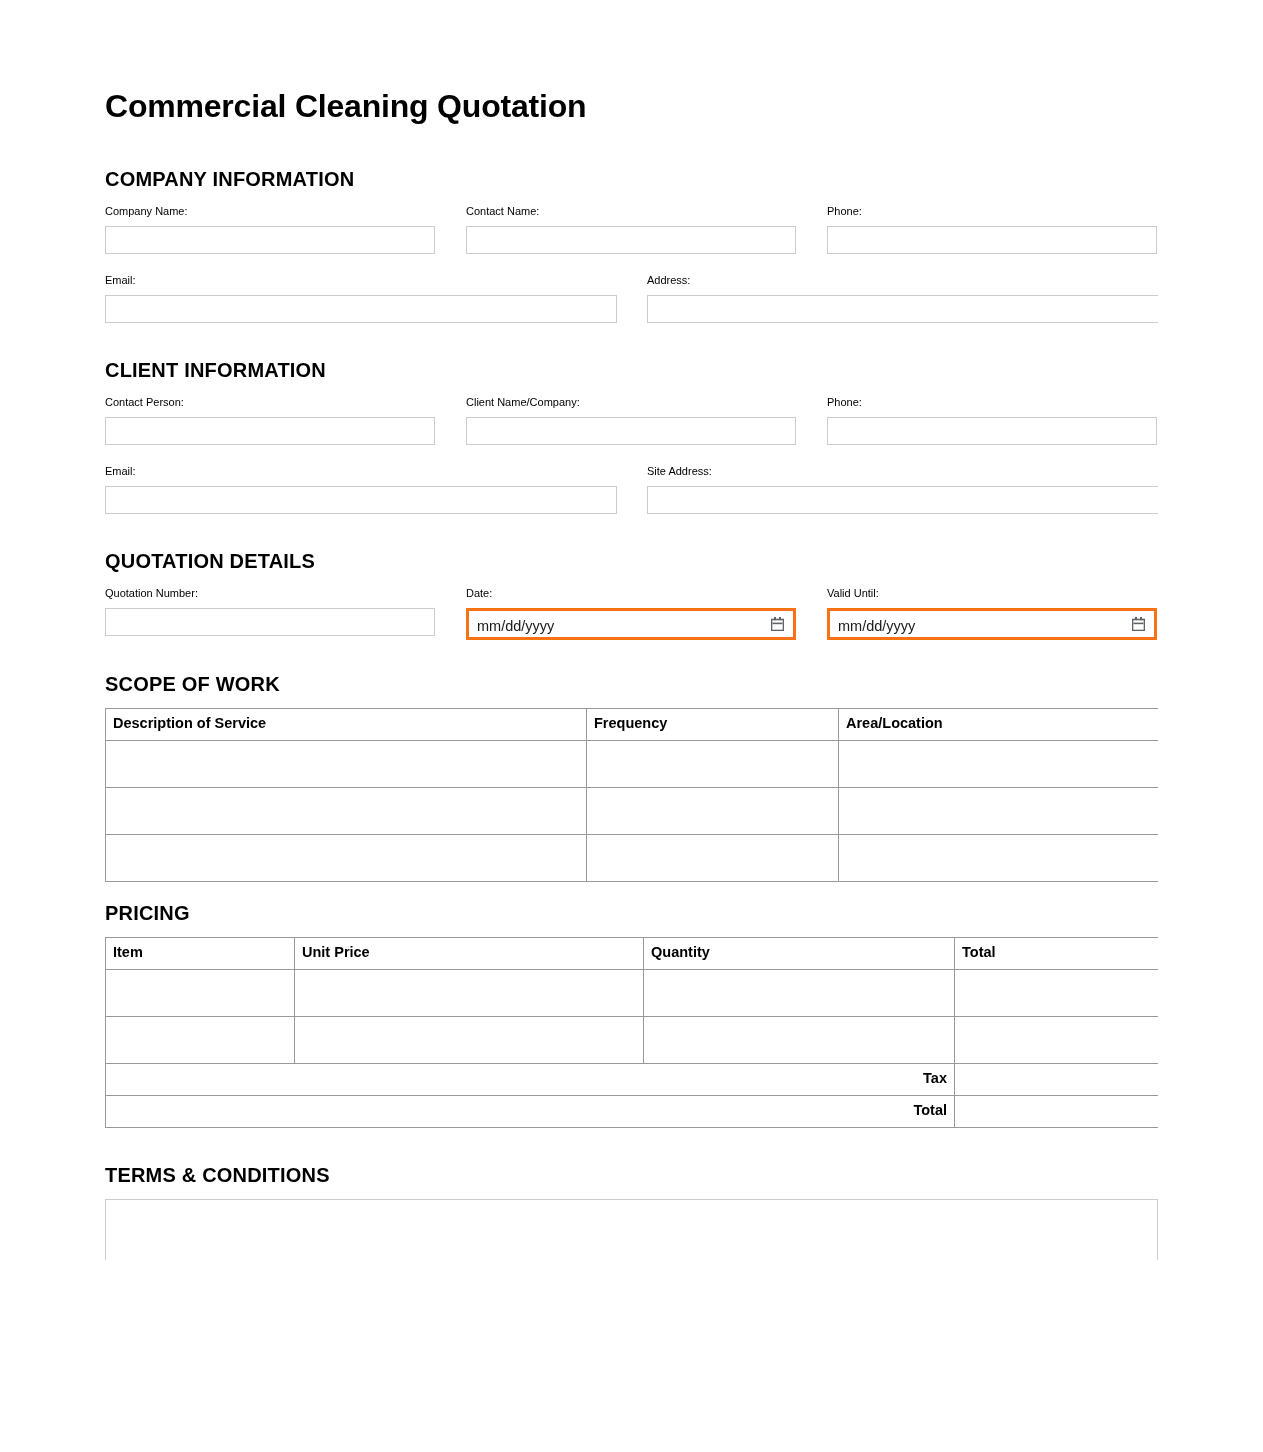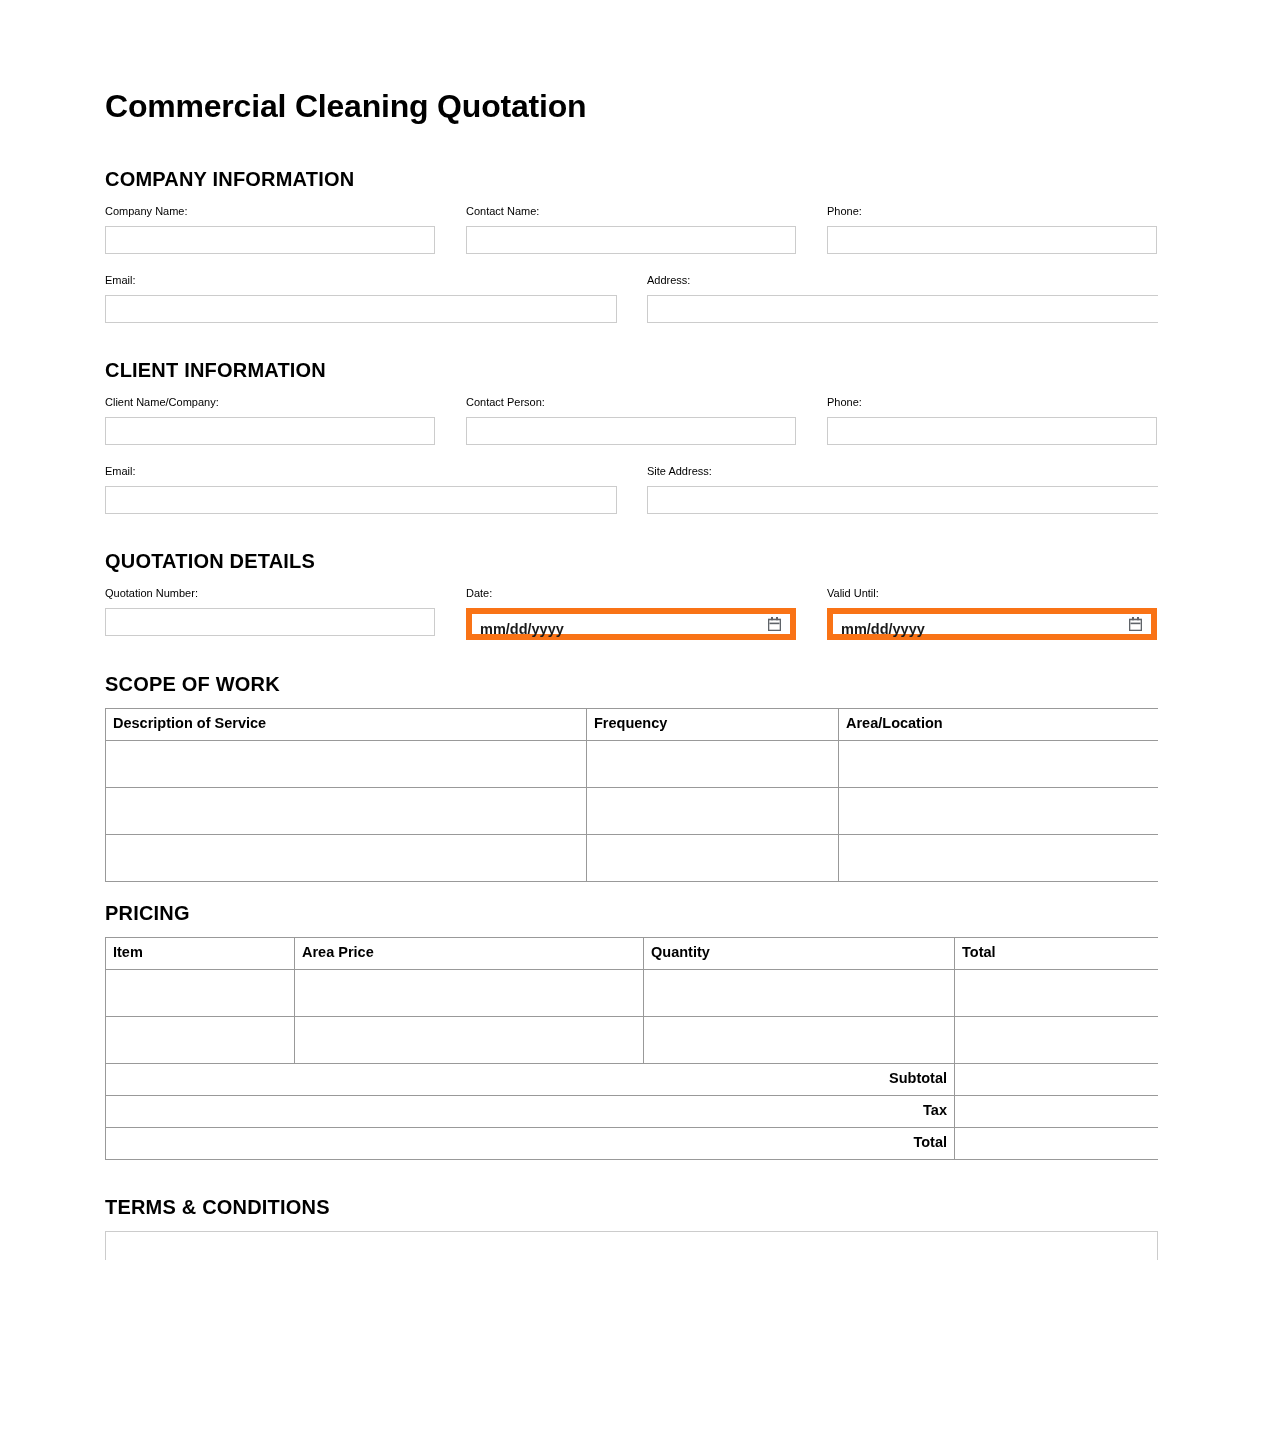--- a/index.html
+++ b/index.html
@@ -85,28 +85,27 @@
     outline: none;
   }
   .row2 .text-input { width: 512px; }
 
   .date-input {
     display: block;
     box-sizing: border-box;
     position: relative;
     width: 330px;
     height: 32px;
-    border: 6px solid #f97316;
+    border: 3px solid #f97316;
     background: #ffffff;
     font-family: "Liberation Sans", sans-serif;
     font-size: 14.5px;
     color: #1a1a1a;
     line-height: 30px;
     padding: 0 8px;
-    font-weight: bold;
   }
   .date-cal {
     position: absolute;
     right: 9px;
     top: 50%;
     transform: translateY(-50%);
     width: 13px;
     height: 14px;
     pointer-events: none;
   }
@@ -196,25 +195,25 @@
       <div class="field">
         <label class="field-label">Address:</label>
         <input class="text-input" type="text" value="" style="">
       </div>
     </div>
 
     <h2 class="section-heading sec-client">CLIENT INFORMATION</h2>
 
     <div class="row3">
       <div class="field">
+        <label class="field-label">Contact Person:</label>
+        <input class="text-input" type="text" value="" style="">
+      </div>
+      <div class="field">
         <label class="field-label">Client Name/Company:</label>
-        <input class="text-input" type="text" value="" style="">
-      </div>
-      <div class="field">
-        <label class="field-label">Contact Person:</label>
         <input class="text-input" type="text" value="" style="">
       </div>
       <div class="field">
         <label class="field-label">Phone:</label>
         <input class="text-input" type="text" value="" style="">
       </div>
     </div>
 
     <div class="row2">
       <div class="field">
@@ -299,43 +298,39 @@
     <table class="grid pricing">
       <colgroup>
         <col class="p1">
           <col class="p2">
           <col class="p3">
           <col class="p4">
       </colgroup>
       <thead>
         <tr>
           <th>Item</th>
-          <th>Area Price</th>
+          <th>Unit Price</th>
           <th>Quantity</th>
           <th>Total</th>
         </tr>
       </thead>
       <tbody>
         <tr>
           <td class="data-cell"></td>
           <td class="data-cell"></td>
           <td class="data-cell"></td>
           <td class="data-cell"></td>
         </tr>
         <tr>
           <td class="data-cell"></td>
           <td class="data-cell"></td>
           <td class="data-cell"></td>
           <td class="data-cell"></td>
         </tr>
         <tr>
-          <td class="sum-label" colspan="3">Subtotal</td>
-          <td class="sum-value"></td>
-        </tr>
-        <tr>
           <td class="sum-label" colspan="3">Tax</td>
           <td class="sum-value"></td>
         </tr>
         <tr>
           <td class="sum-label" colspan="3">Total</td>
           <td class="sum-value"></td>
         </tr>
       </tbody>
     </table>
 

